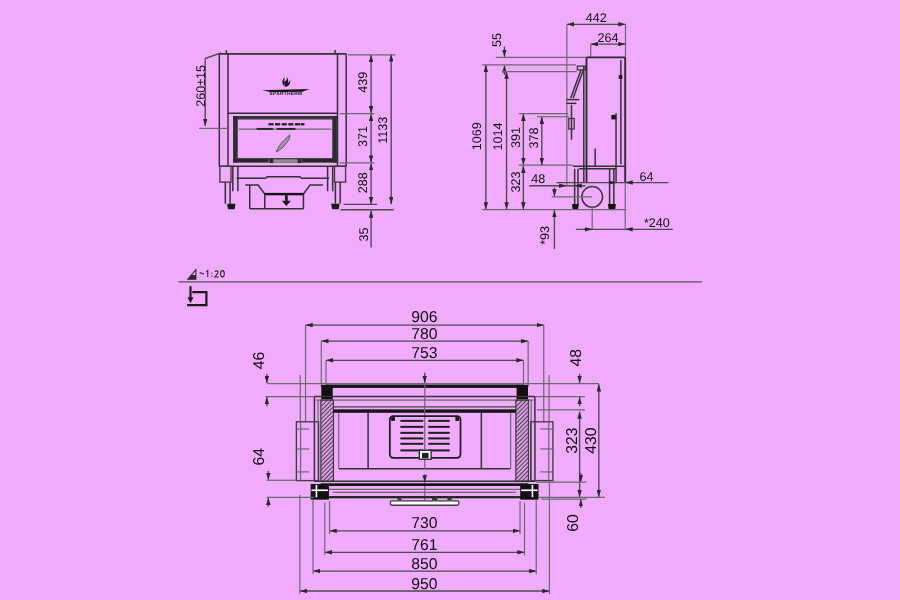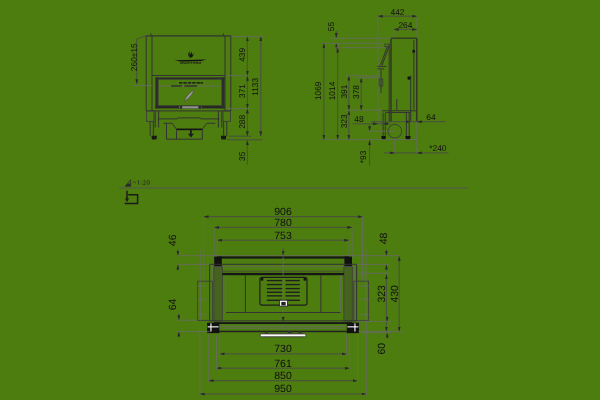--- a/index.html
+++ b/index.html
@@ -1,16 +1,16 @@
 <!DOCTYPE html>
 <html><head>
 <meta charset="utf-8">
 <style>
 html,body{margin:0;padding:0;background:#ffffff;}
-#page{width:600px;height:400px;position:relative;background:#4d7c0f;overflow:hidden;filter:blur(0.25px);}
+#page{width:600px;height:400px;position:relative;background:#f0abfc;overflow:hidden;filter:blur(0.25px);}
 svg{position:absolute;top:0;left:0;opacity:0.999;}
 text{font-family:"Liberation Sans", sans-serif;fill:#101010;text-rendering:geometricPrecision;}
 .d8{font-size:8.4px;}
 .d10{font-size:10.5px;}
 .thin{stroke:#333333;stroke-width:1;fill:none;}
 .lt{stroke:#6a6a6a;stroke-width:0.8;fill:none;}
 .dim{stroke:#4a4a4a;stroke-width:0.9;fill:none;}
 </style>
 </head>
 <body>

